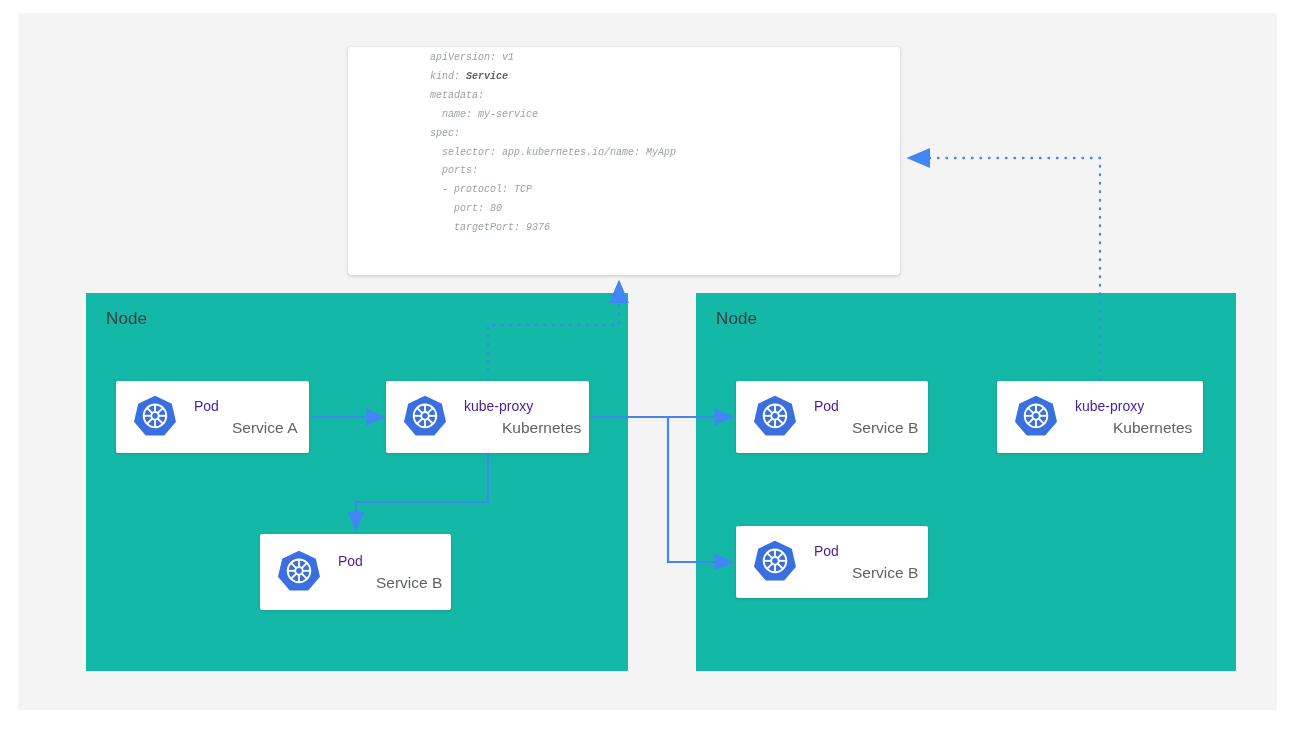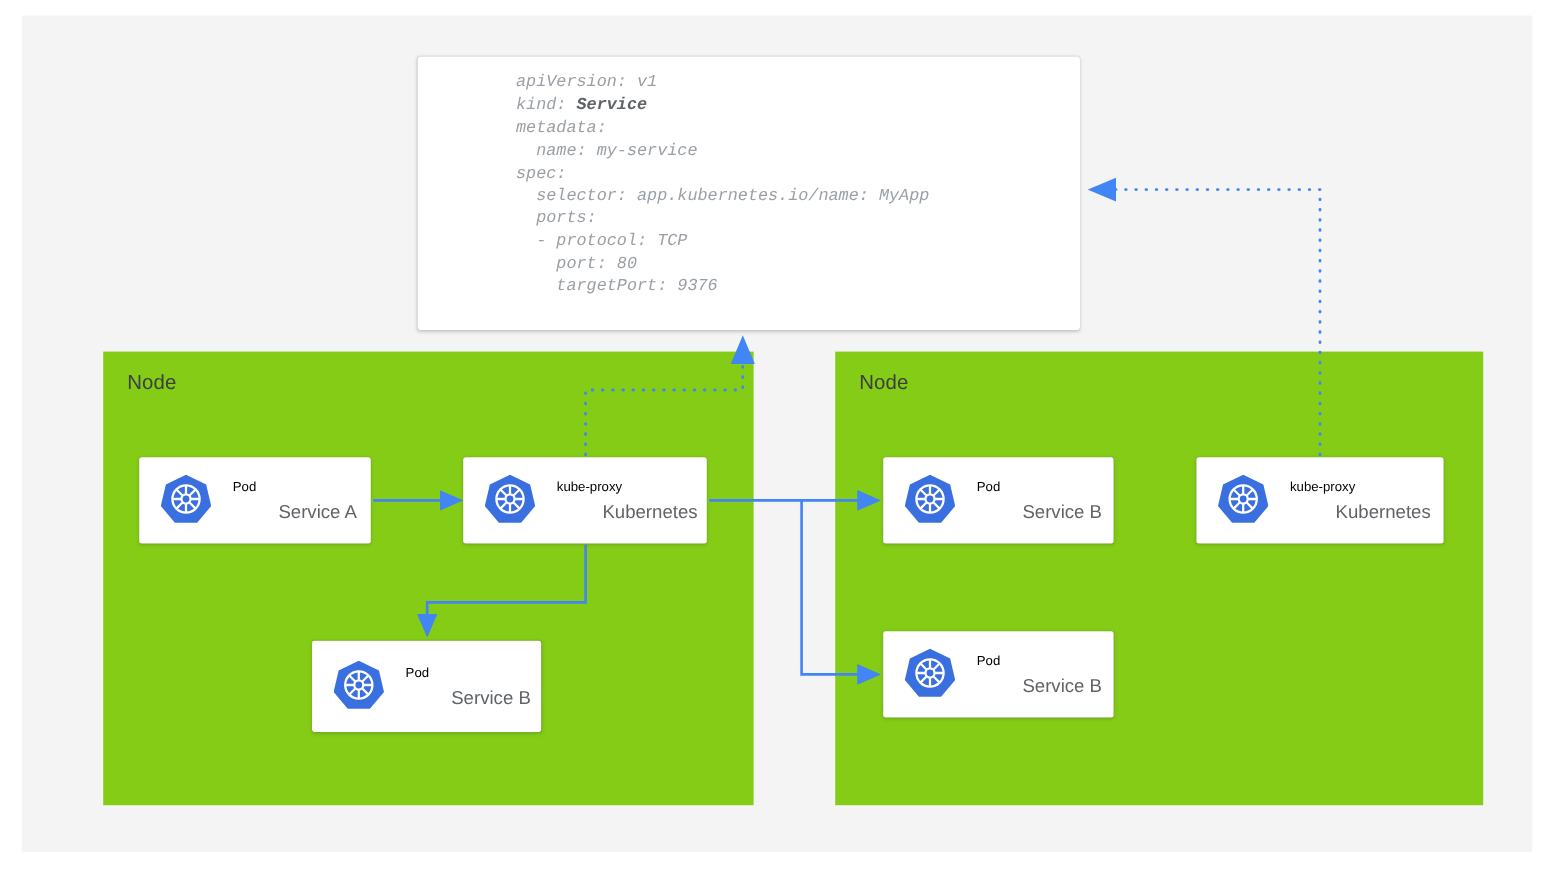--- a/index.html
+++ b/index.html
@@ -18,21 +18,21 @@
     top: 13px;
     width: 1259px;
     height: 697px;
     background: #f4f4f4;
     border-radius: 2px;
   }
 
   
   .node {
     position: absolute;
-    background: #84cc16;
+    background: #14b8a6;
   }
   #node-left  { left: 68px;  top: 280px; width: 542px; height: 378px; }
   #node-right { left: 678px; top: 280px; width: 540px; height: 378px; }
 
   .node-label {
     position: absolute;
     left: 20px;
     top: 16px;
     font-size: 17px;
     color: #3c4043;
@@ -48,44 +48,44 @@
     width: 552px;
     height: 228px;
     background: #ffffff;
     border-radius: 3px;
     box-shadow: 0 1px 3px rgba(60,64,67,.25), 0 0 1px rgba(60,64,67,.15);
     overflow: hidden;
   }
   #yaml-body {
     position: absolute;
     left: 82px;
-    top: 13px;
+    top: 2px;
     font-family: "Liberation Mono", "DejaVu Sans Mono", monospace;
     font-style: italic;
-    font-size: 14px;
+    font-size: 10px;
     line-height: 18.9px;
     color: #9aa0a6;
     white-space: pre;
   }
   #yaml-body .b { font-weight: bold; color: #5f6368; }
 
   
   .card {
     position: absolute;
     background: #ffffff;
     border-radius: 2px;
     box-shadow: 0 1px 3px rgba(60,64,67,.22), 0 0 1px rgba(60,64,67,.2);
     display: flex;
     align-items: center;
   }
   .card .k8s-logo { flex: 0 0 auto; margin-left: 18px; }
   .card .card-text { margin-left: 18px; }
   .card .card-title {
-    font-size: 11px;
-    color: #000000;
+    font-size: 14px;
+    color: #4c1d95;
     line-height: 21px;
     white-space: nowrap;
   }
   .card .card-sub {
     font-size: 15.5px;
     color: #5f6368;
     line-height: 21px;
     white-space: nowrap;
     margin-left: 38px;
   }

